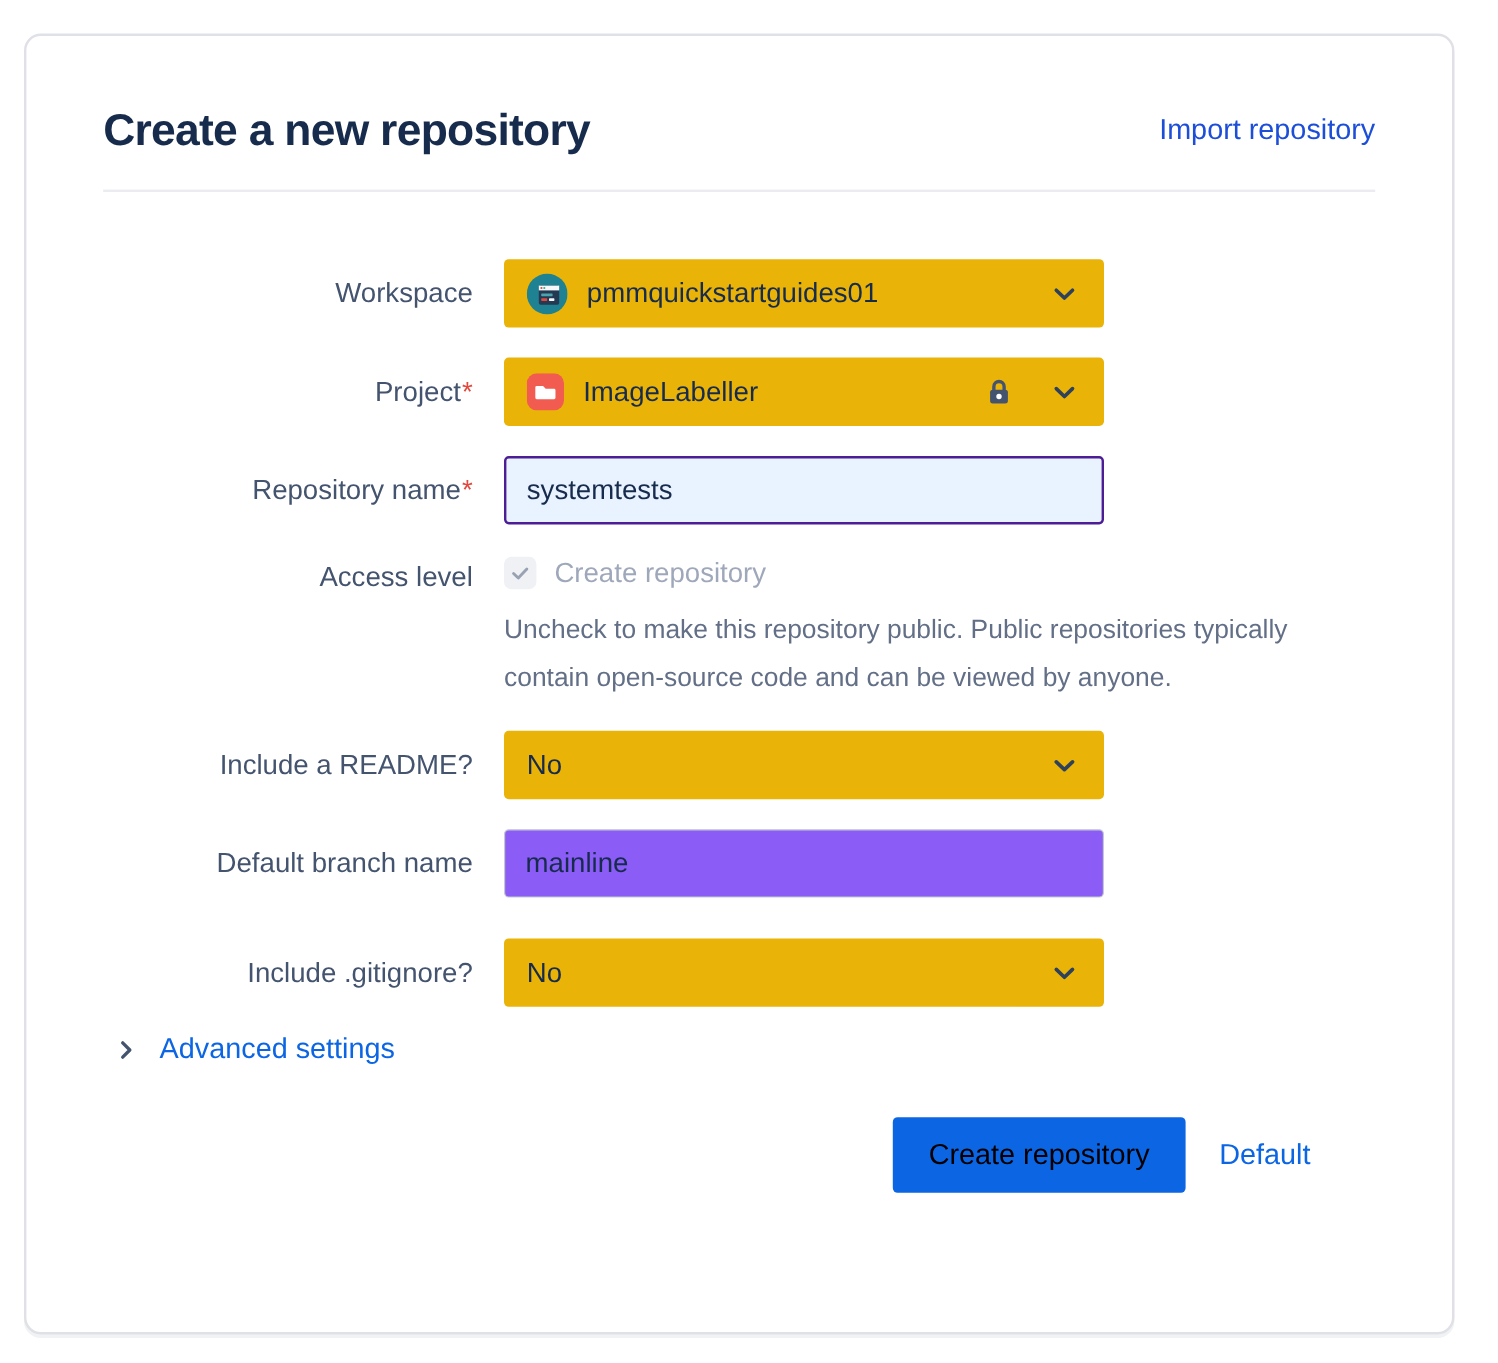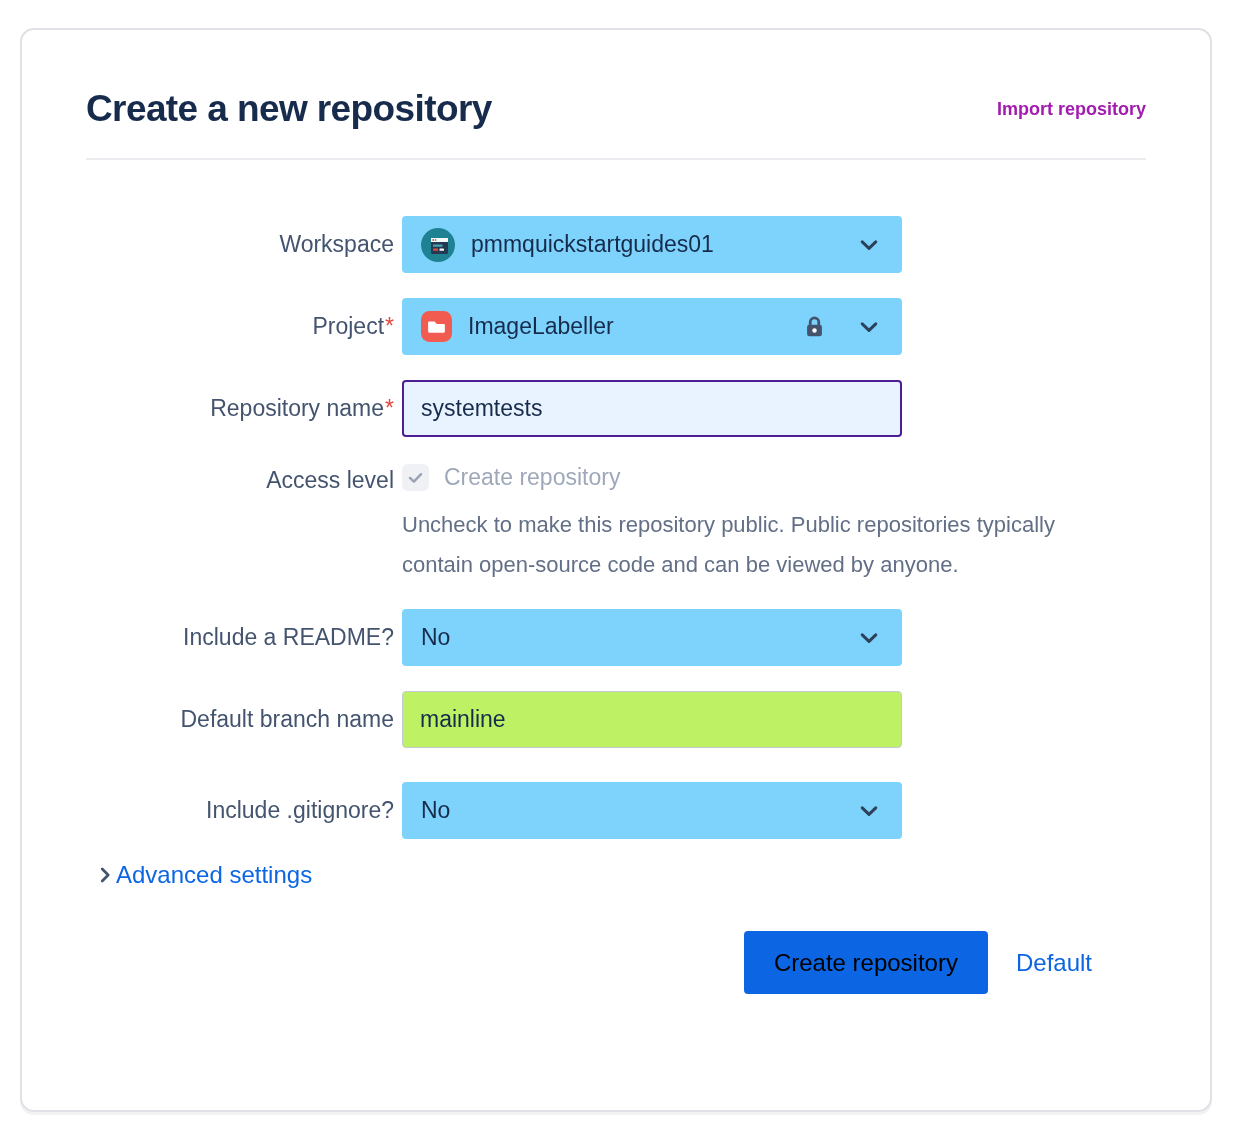--- a/index.html
+++ b/index.html
@@ -7,63 +7,63 @@
 
   .card {
     position:absolute; left:20px; top:28px; width:1192px; height:1084px;
     background:#fff; border:2px solid #DFE1E6; border-radius:14px;
     box-shadow:0 3px 0 rgba(9,30,66,0.06);
     padding:58px 64px 0 64px;
   }
 
   .header { display:flex; justify-content:space-between; align-items:center; }
   .title { font-size:37px; font-weight:700; color:#172B4D; letter-spacing:-0.6px; }
-  .import-link { font-size:18px; color:#a21caf; text-decoration:none; cursor:pointer;font-weight:bold; }
+  .import-link { font-size:24px; color:#1d4ed8; text-decoration:none; cursor:pointer; }
 
   .divider { border:none; border-top:2px solid #EBECF0; margin-top:28px; }
 
   .form { margin-top:56px; }
   .row {
-    display:grid; grid-template-columns:308px 500px; column-gap:8px;
+    display:grid; grid-template-columns:308px 500px; column-gap:26px;
     align-items:center; margin-bottom:25px;
   }
   .row.top-align { align-items:flex-start; }
   .label {
     text-align:right; font-size:23px; color:#44546F; font-weight:500; line-height:1.35;
   }
   .req { color:#E2483D; margin-left:1px; }
 
   .dropdown {
     display:flex; align-items:center; gap:16px;
-    background:#7dd3fc; border-radius:4px; height:57px; padding:0 19px;
+    background:#eab308; border-radius:4px; height:57px; padding:0 19px;
     cursor:pointer; font-size:23px; color:#172B4D;
   }
   .dropdown .value { flex:1; white-space:nowrap; overflow:hidden; }
   .chev { flex:0 0 auto; display:flex; align-items:center; }
 
   .text-input {
     width:100%; height:57px; font-size:23px; color:#172B4D;
     padding:0 17px; border-radius:4px; font-family:"Liberation Sans", sans-serif;
     outline:none;
   }
   .text-input.info { background:#E9F2FF; border:2px solid #4c1d95; }
-  .text-input.subtle { background:#bef264; border:1px solid #C3C9D1; }
+  .text-input.subtle { background:#8b5cf6; border:1px solid #C3C9D1; }
 
   .checkbox-line { display:flex; align-items:center; gap:15px; padding-top:2px; }
   .checkbox {
     width:27px; height:27px; background:#F0F1F4; border-radius:6px;
     display:flex; align-items:center; justify-content:center; cursor:default;
   }
   .checkbox-label { font-size:23px; color:#9FA8BA; }
   .help {
     width:680px; margin-top:14px; font-size:22px; line-height:40px; color:#626F86;
   }
 
   .advanced {
-    display:flex; align-items:center; margin:6px 0 0 8px; cursor:pointer; width:max-content;
+    display:flex; align-items:center; gap:17px; margin:6px 0 0 8px; cursor:pointer; width:max-content;
   }
   .advanced-label { font-size:24px; color:#0C66E4; font-weight:500; }
 
   .footer {
     margin-top:42px; display:flex; justify-content:flex-end; align-items:center;
     gap:16px; padding-right:42px;
   }
   .btn-primary {
     background:#0C66E4; color:#000000; border:none; border-radius:4px;
     height:63px; padding:0 30px; font-size:24px; cursor:pointer;

